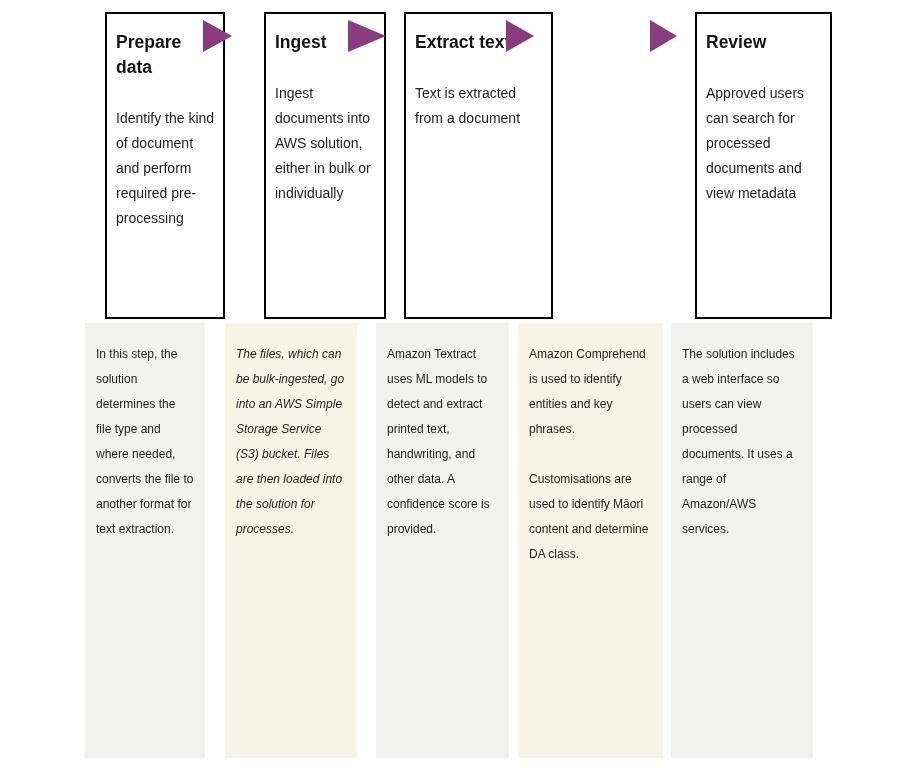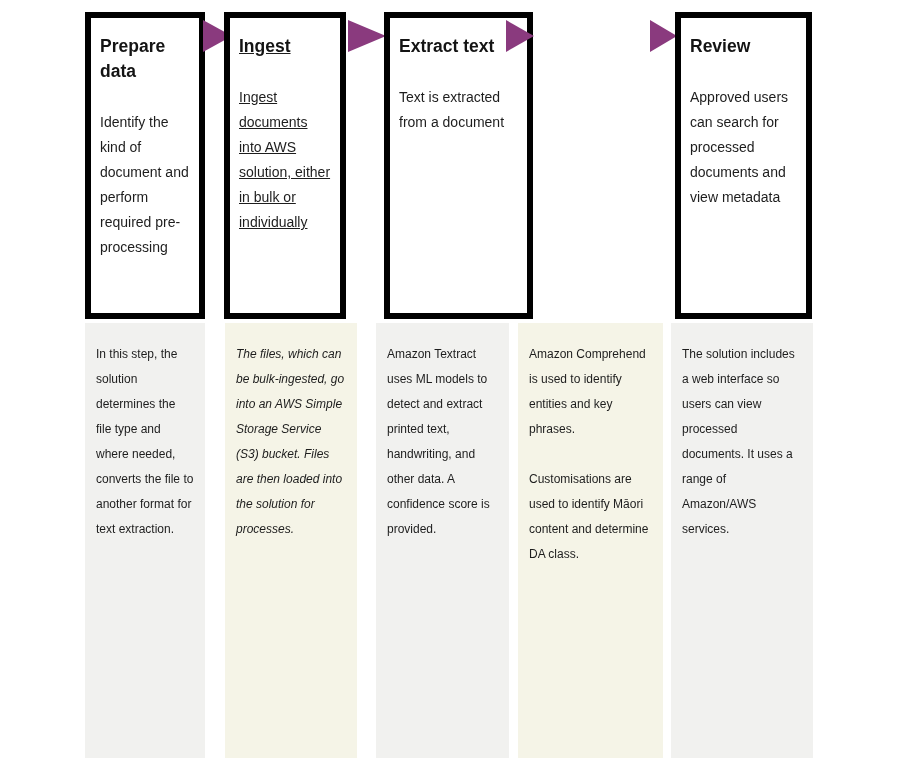--- a/index.html
+++ b/index.html
@@ -11,37 +11,38 @@
     font-family: "Liberation Sans", sans-serif;
     color: #1d1d1d;
     overflow: hidden;
   }
   
   .hdr {
     position: absolute;
     top: 12px;
     height: 307px;
     background: #ffffff;
-    border: 6px solid #000000;
+    border: 2px solid #000000;
     box-sizing: border-box;
     padding: 16px 8px 0 9px;
+    margin-left: 20px;
   }
   .hdr .title {
     font-weight: bold;
     font-size: 17.5px;
     line-height: 25px;
     color: #141414;
     margin: 0 0 26px 0;
   }
   .hdr .summary {
     font-size: 14px;
     line-height: 25px;
   }
   .hd1 { left: 85px;  width: 120px; }
-  .hd2 { left: 224px; width: 122px; text-decoration: underline; }
+  .hd2 { left: 244px; width: 122px; }
   .hd3 { left: 384px; width: 149px; }
   .hd4 { left: 532px; width: 120px; }
   .hd5 { left: 675px; width: 137px; }
 
   
   .arrow {
     position: absolute;
     top: 20px;
     width: 0; height: 0;
     border-top: 16px solid transparent;

